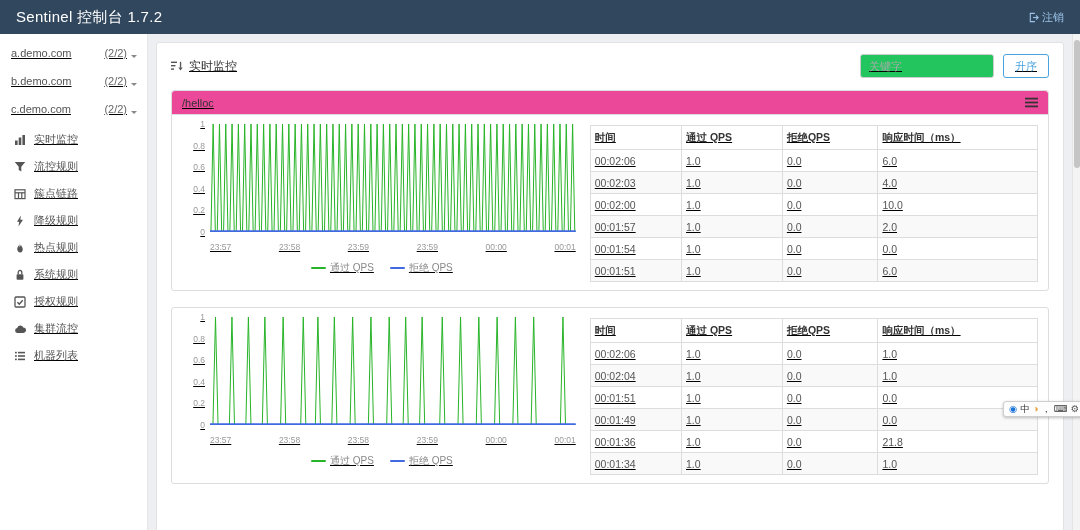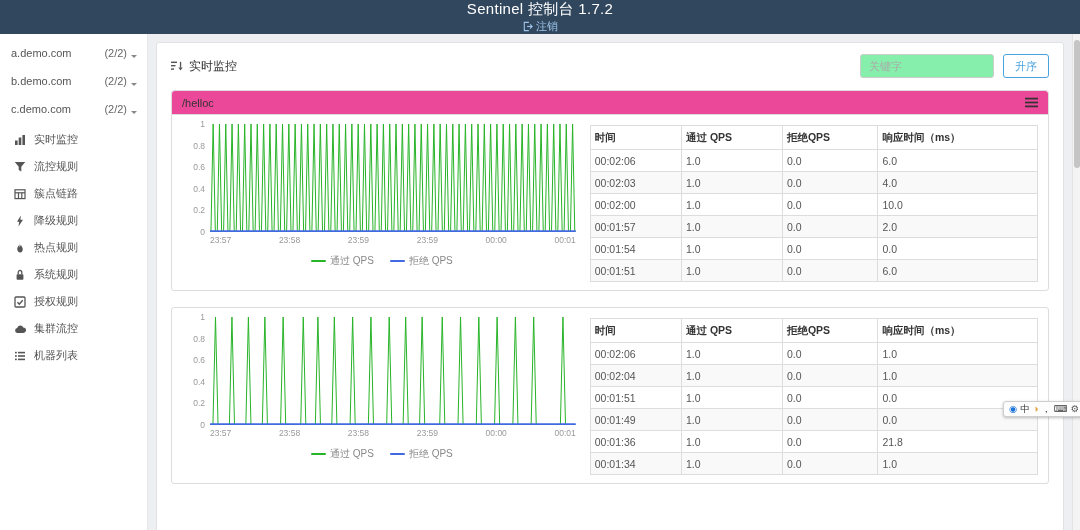--- a/index.html
+++ b/index.html
@@ -2,67 +2,67 @@
 <html style="--navbar-bg: #31475e; --accent: #4aa3df;"><head>
 <meta charset="utf-8">
 <style>
   *{margin:0;padding:0;box-sizing:border-box;}
   html,body{width:1080px;height:530px;overflow:hidden;background:#fff;
     font-family:"Liberation Sans","DejaVu Sans",sans-serif;}
   body{position:relative;}
 
   
   .navbar{height:34px;background:var(--navbar-bg,#31475e);color:#fff;display:flex;
-    align-items:center;justify-content:space-between;padding:0 16px;flex-direction:column;}
+    align-items:center;justify-content:space-between;padding:0 16px;}
   .navbar-title{font-size:15px;font-weight:normal;letter-spacing:.3px;}
   .logout{color:#9dc3e8;font-size:11px;display:flex;align-items:center;gap:3px;cursor:pointer;}
   .logout svg{display:block;}
 
   
-  .layout{display:flex;height:496px;}
+  .layout{display:flex;height:496px;text-decoration:underline;}
   .sidebar{width:148px;background:#fff;border-right:1px solid #e6e6e6;padding-top:5px;flex-shrink:0;}
   .app-row{display:flex;justify-content:space-between;align-items:center;padding:8px 10px 8px 11px;
     font-size:11px;color:#555;cursor:pointer;}
   .app-count{color:#666;display:flex;align-items:flex-end;}
   .caret-down{display:inline-block;width:0;height:0;margin-left:4px;border:3px solid transparent;
     border-top-color:#888;transform:translateY(2px);}
   .menu{margin-top:3px;}
   .menu-item{display:flex;align-items:center;gap:8px;padding:6px 12px 6px 14px;font-size:11px;
     color:#555;cursor:pointer;}
   .mi-icon{display:inline-flex;width:12px;color:#555;}
 
   
   .main{flex:1;background:#edeff2;padding:8px 16px 0 8px;overflow:hidden;}
   .card{background:#fff;border:1px solid #e2e2e2;border-radius:3px;height:520px;overflow:hidden;}
   .card-toolbar{display:flex;justify-content:space-between;align-items:center;padding:11px 14px 12px;}
   .toolbar-title{display:flex;gap:6px;align-items:center;font-size:12px;color:#333;}
   .toolbar-title svg{color:#555;}
   .toolbar-right{display:flex;gap:9px;align-items:center;}
   .search-input{width:134px;height:24px;border:1px solid #ccc;border-radius:3px;padding:0 8px;
-    font-size:11px;color:#555;outline:none;background:#86efac;}
+    font-size:11px;color:#555;outline:none;background:#22c55e;}
   .search-input::placeholder{color:#aaa;}
   .sort-btn{height:24px;padding:0 11px;background:#fff;border:1px solid var(--accent,#4aa3df);
     color:var(--accent,#4aa3df);border-radius:3px;font-size:11px;cursor:pointer;}
 
   
   .panel{border:1px solid #ddd;border-radius:3px;margin:0 14px 16px;background:#fff;}
   .panel-header{background:#ec4899;border-bottom:1px solid #ddd;padding:5px 10px;display:flex;
     justify-content:space-between;align-items:center;font-size:11px;color:#333;border-radius:3px 3px 0 0;}
   .hamburger{color:#333;cursor:pointer;display:inline-flex;}
   .panel-body{display:flex;padding:9px 10px 8px;gap:14px;}
 
   
   .chart-block{width:46%;padding-left:6px;}
   .chart-flex{display:flex;}
   .y-ticks{display:flex;flex-direction:column;justify-content:space-between;align-items:flex-end;
     font-size:8.5px;color:#999;width:22px;padding-right:5px;height:108px;}
   .y-ticks span{height:0;display:flex;align-items:center;}
   .plot{flex:1;height:108px;position:relative;}
   .x-ticks{display:flex;justify-content:space-between;font-size:8.5px;color:#999;
-    margin-left:22px;margin-top:3px;}
+    margin-left:22px;margin-top:10px;}
   .legend{display:flex;justify-content:center;gap:16px;font-size:10px;color:#888;margin-top:9px;
     margin-bottom:2px;}
   .legend-item{cursor:pointer;display:flex;align-items:center;}
   .legend-item i{display:inline-block;width:15px;height:2px;margin-right:4px;border-radius:1px;}
 
   
   .table-block{flex:1;padding-top:1px;}
   .data-table{width:100%;border-collapse:collapse;font-size:10.5px;color:#555;}
   .data-table th{font-weight:bold;color:#333;}
   .data-table th,.data-table td{border:1px solid #ddd;text-align:left;padding:4.5px 4px;}

